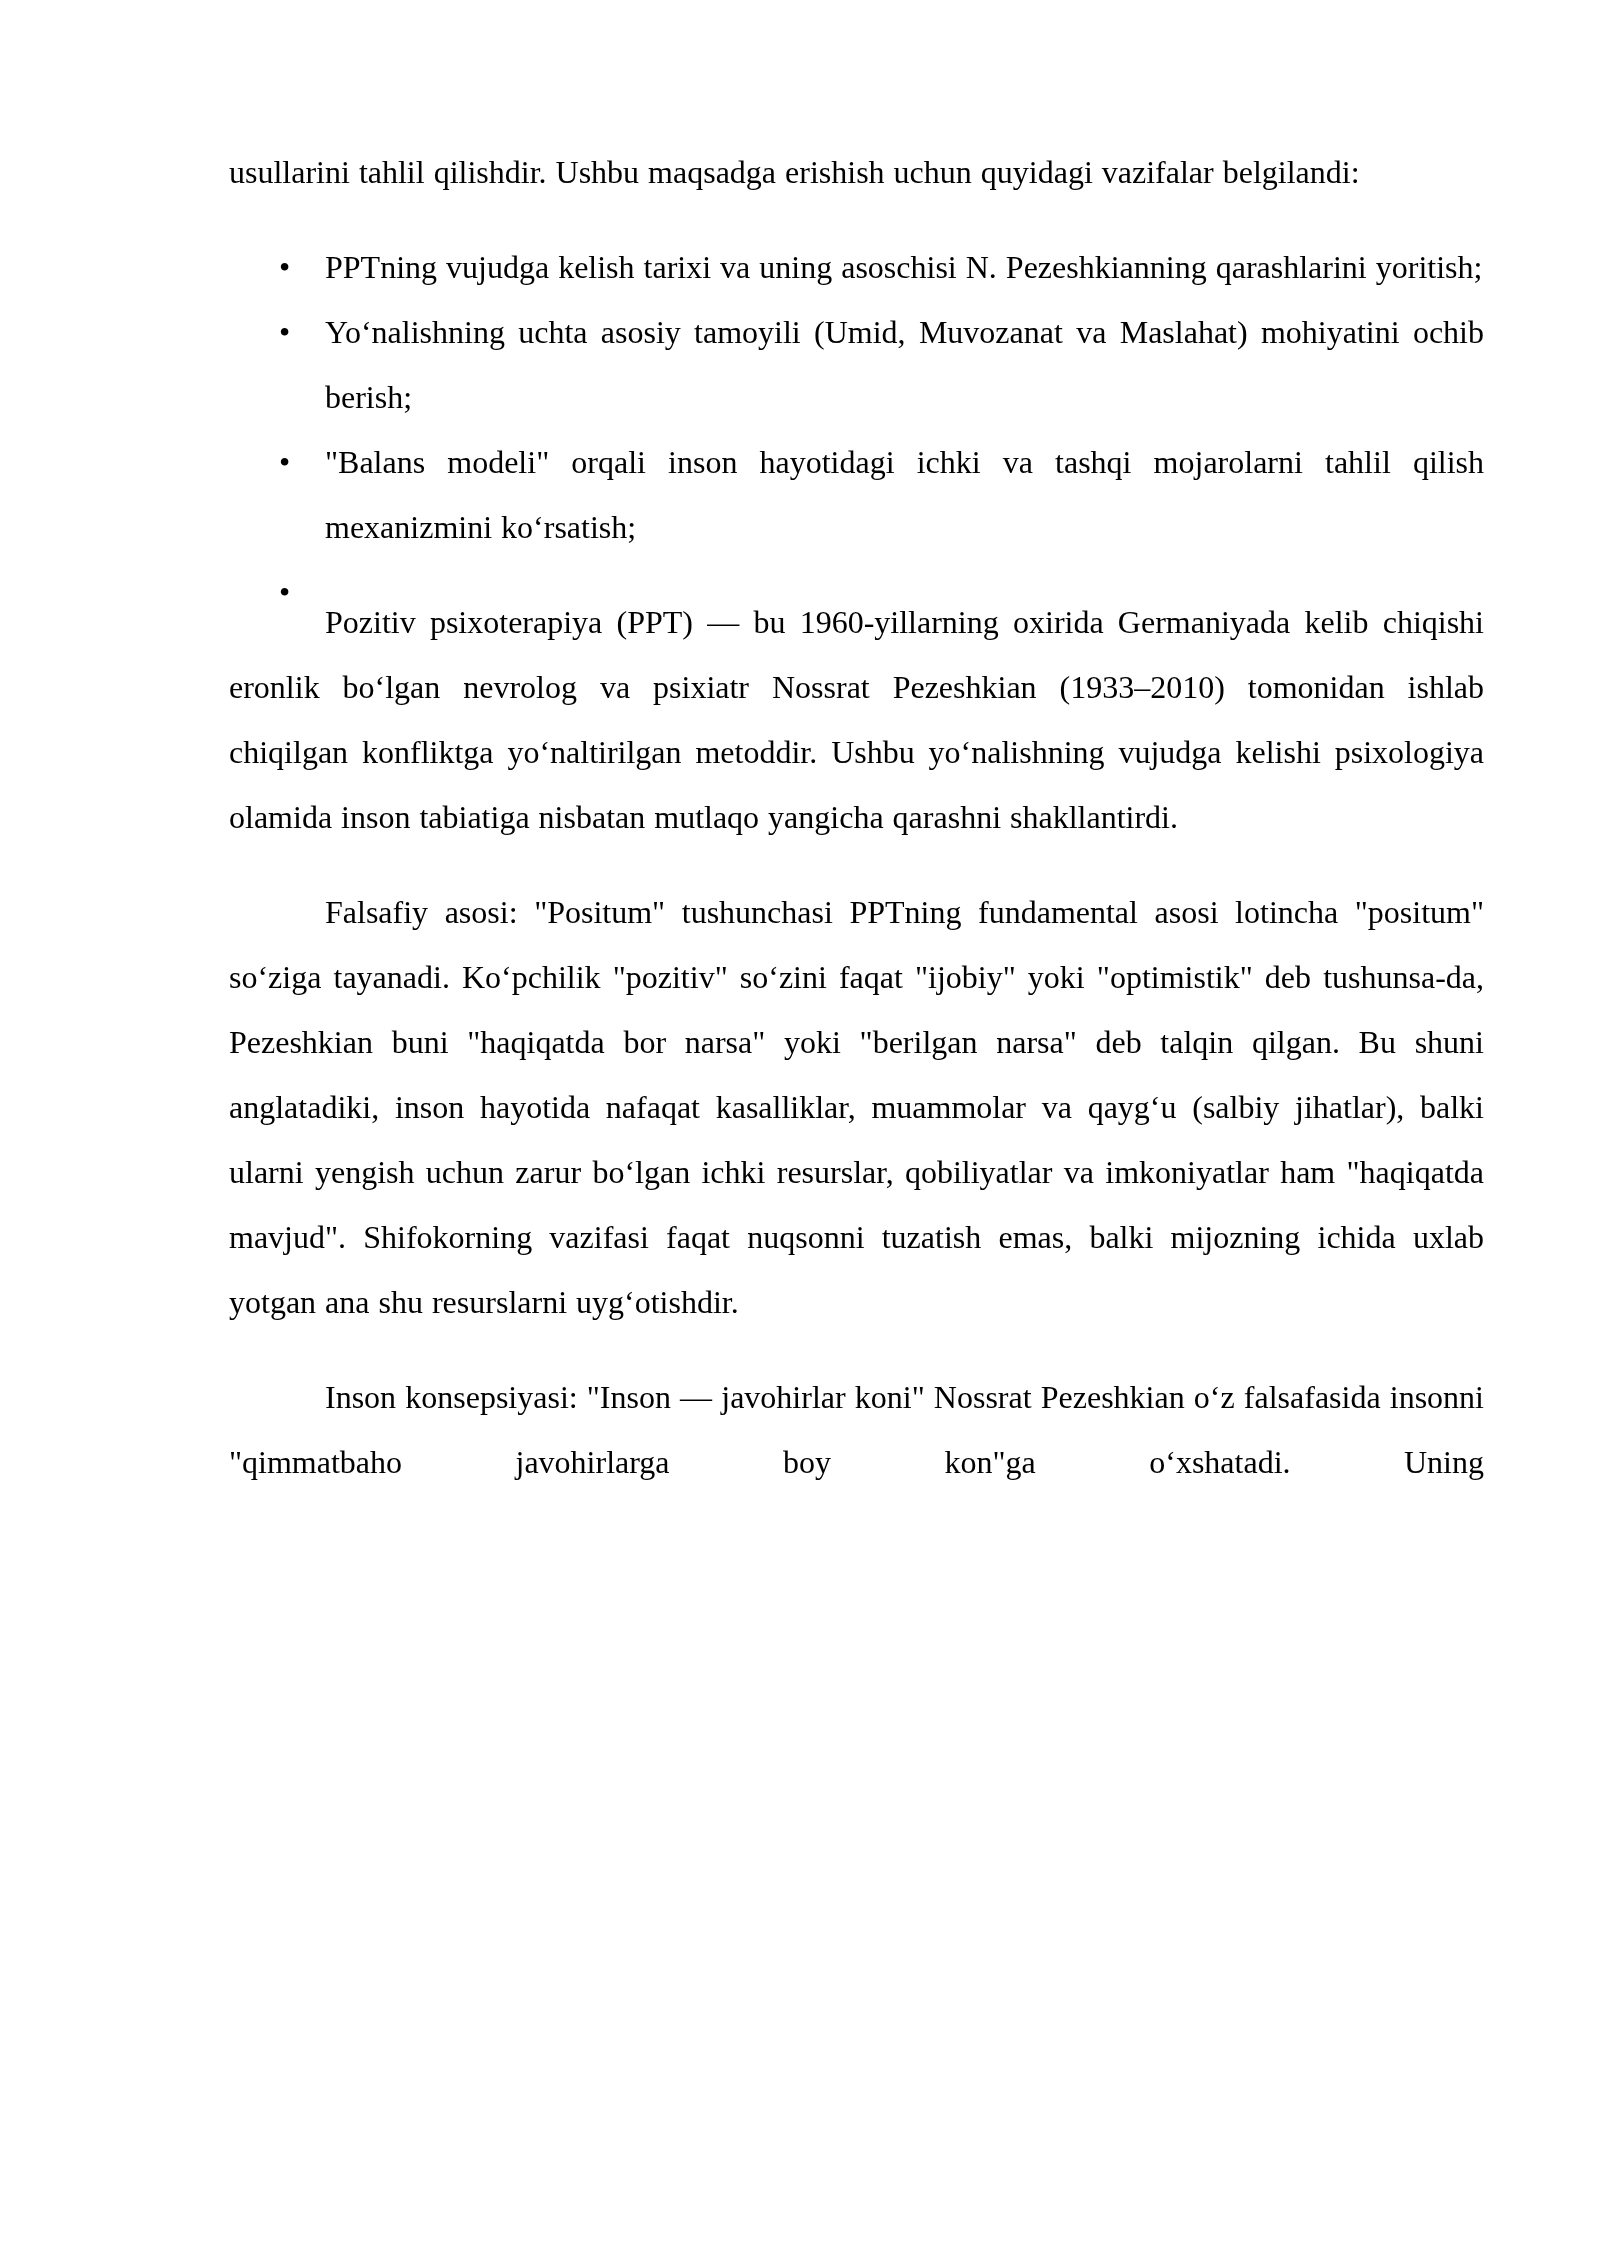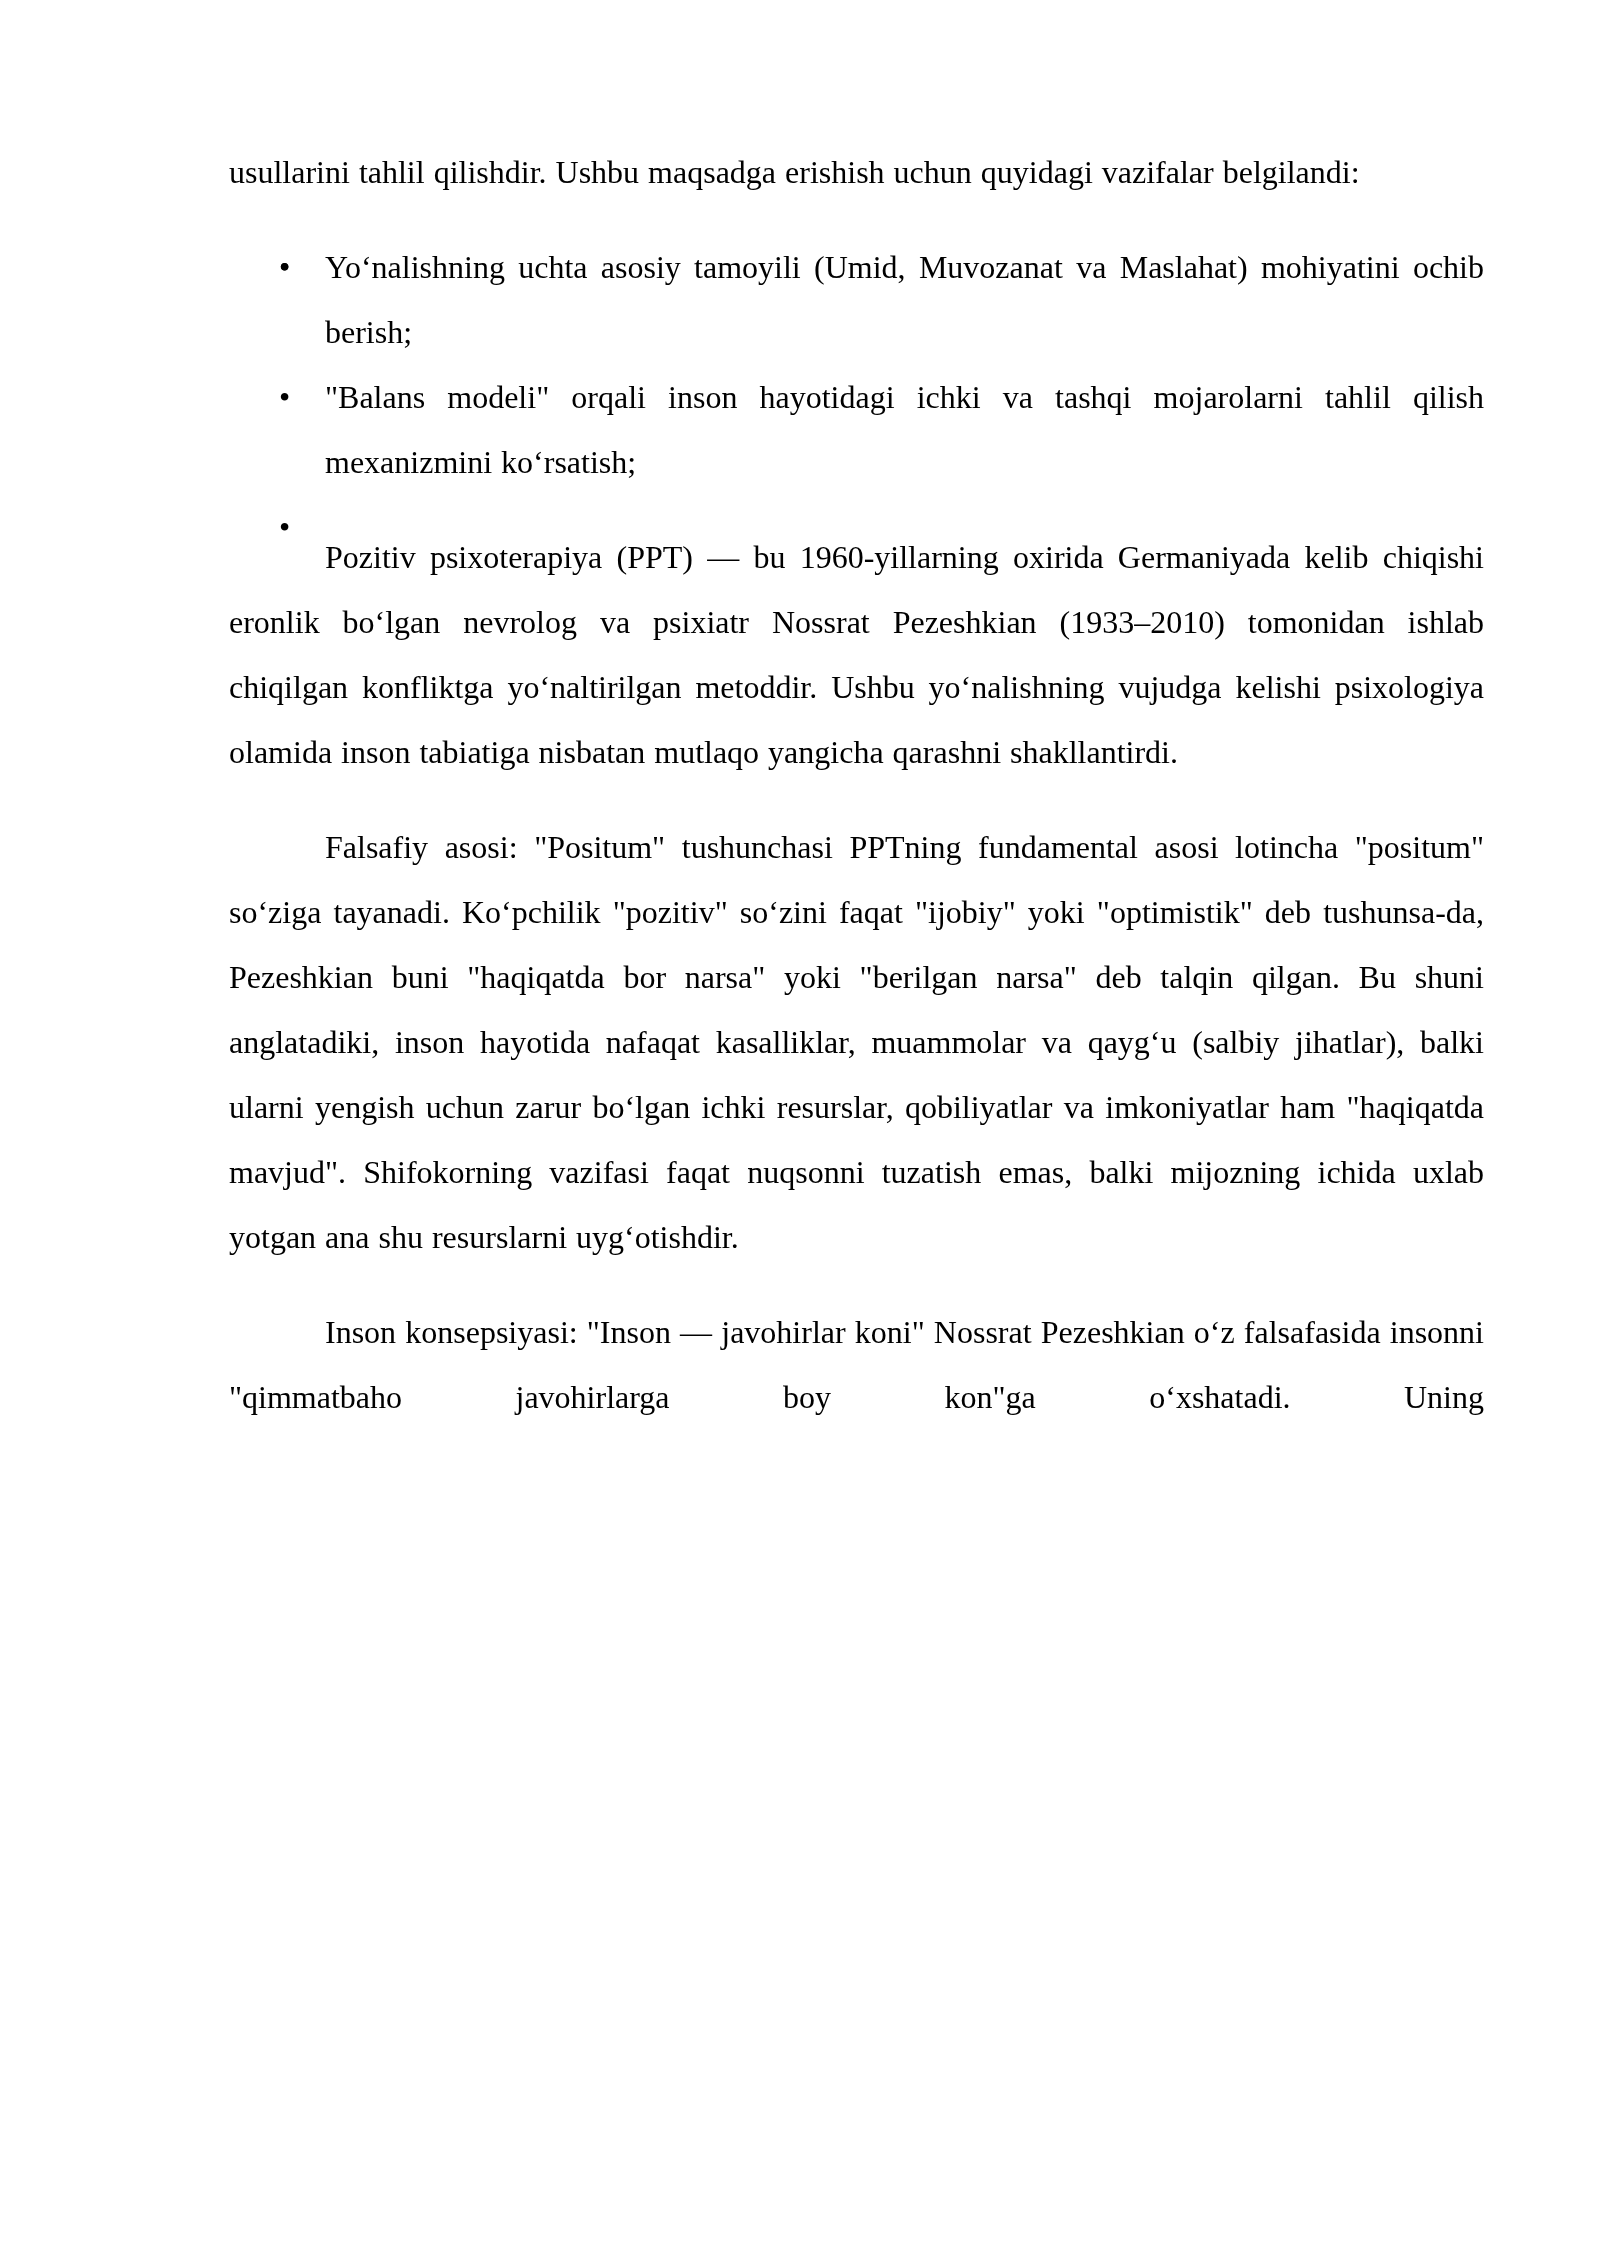--- a/index.html
+++ b/index.html
@@ -49,20 +49,21 @@
 </head>
 <body>
 
 <div class="page">
 
   <p class="para">usullarini tahlil qilishdir. Ushbu maqsadga erishish uchun quyidagi vazifalar belgilandi:</p>
 
   <ul class="task-list">
     <li class="task">
       <span class="bullet">•</span>
+      <span class="task-text">PPTning vujudga kelish tarixi va uning asoschisi N. Pezeshkianning qarashlarini yoritish;</span>
     </li>
     <li class="task">
       <span class="bullet">•</span>
       <span class="task-text">Yoʻnalishning uchta asosiy tamoyili (Umid, Muvozanat va Maslahat) mohiyatini ochib berish;</span>
     </li>
     <li class="task">
       <span class="bullet">•</span>
       <span class="task-text">"Balans modeli" orqali inson hayotidagi ichki va tashqi mojarolarni tahlil qilish mexanizmini koʻrsatish;</span>
     </li>
     <li class="task">

